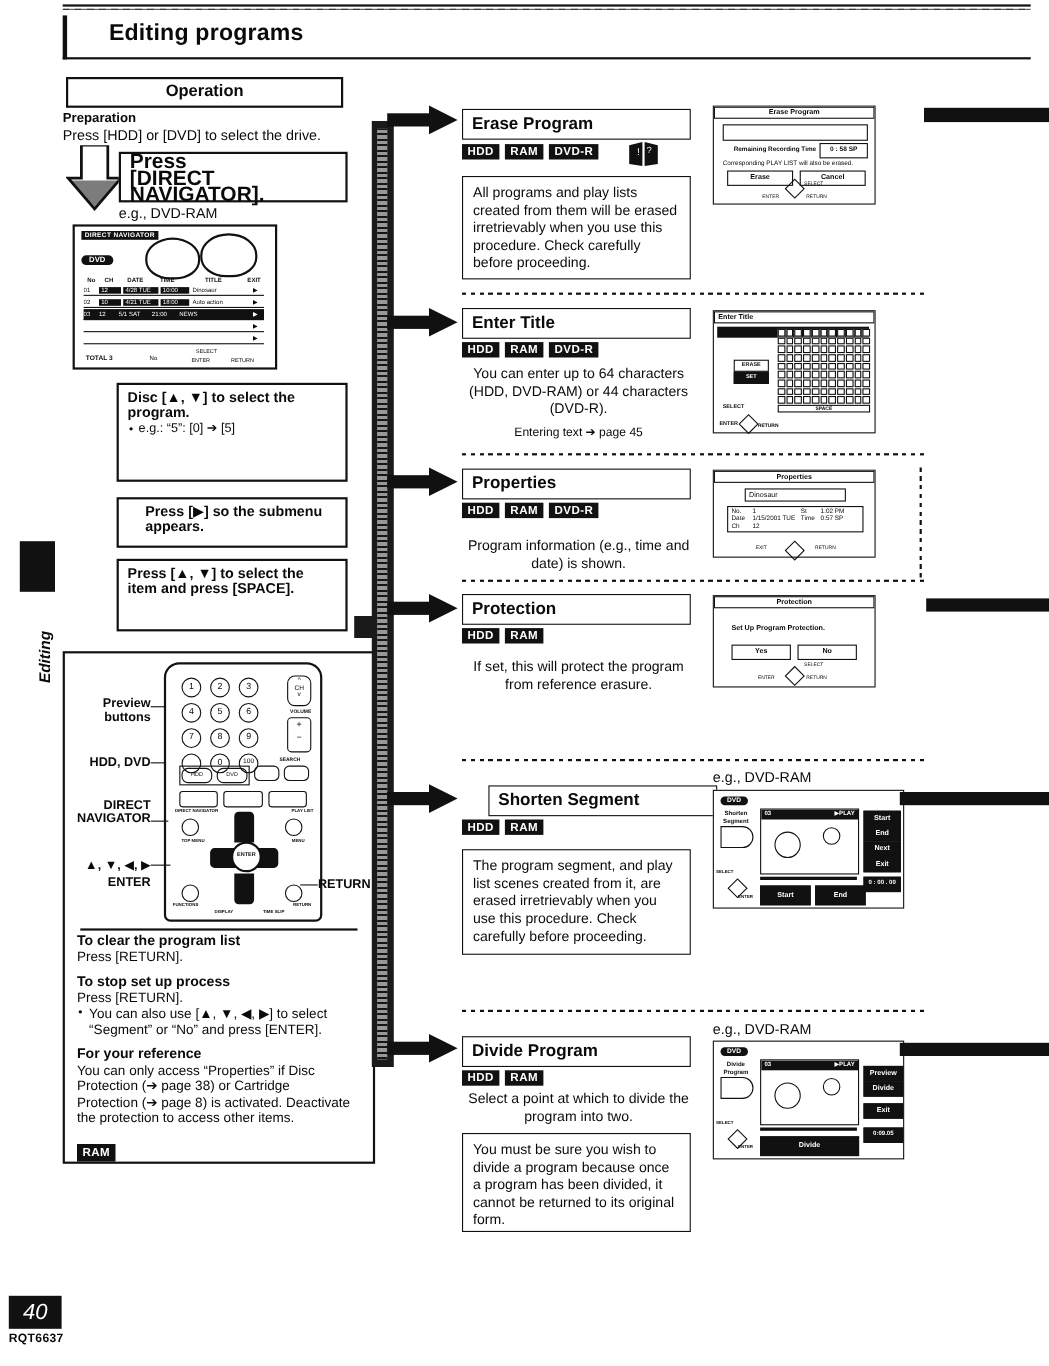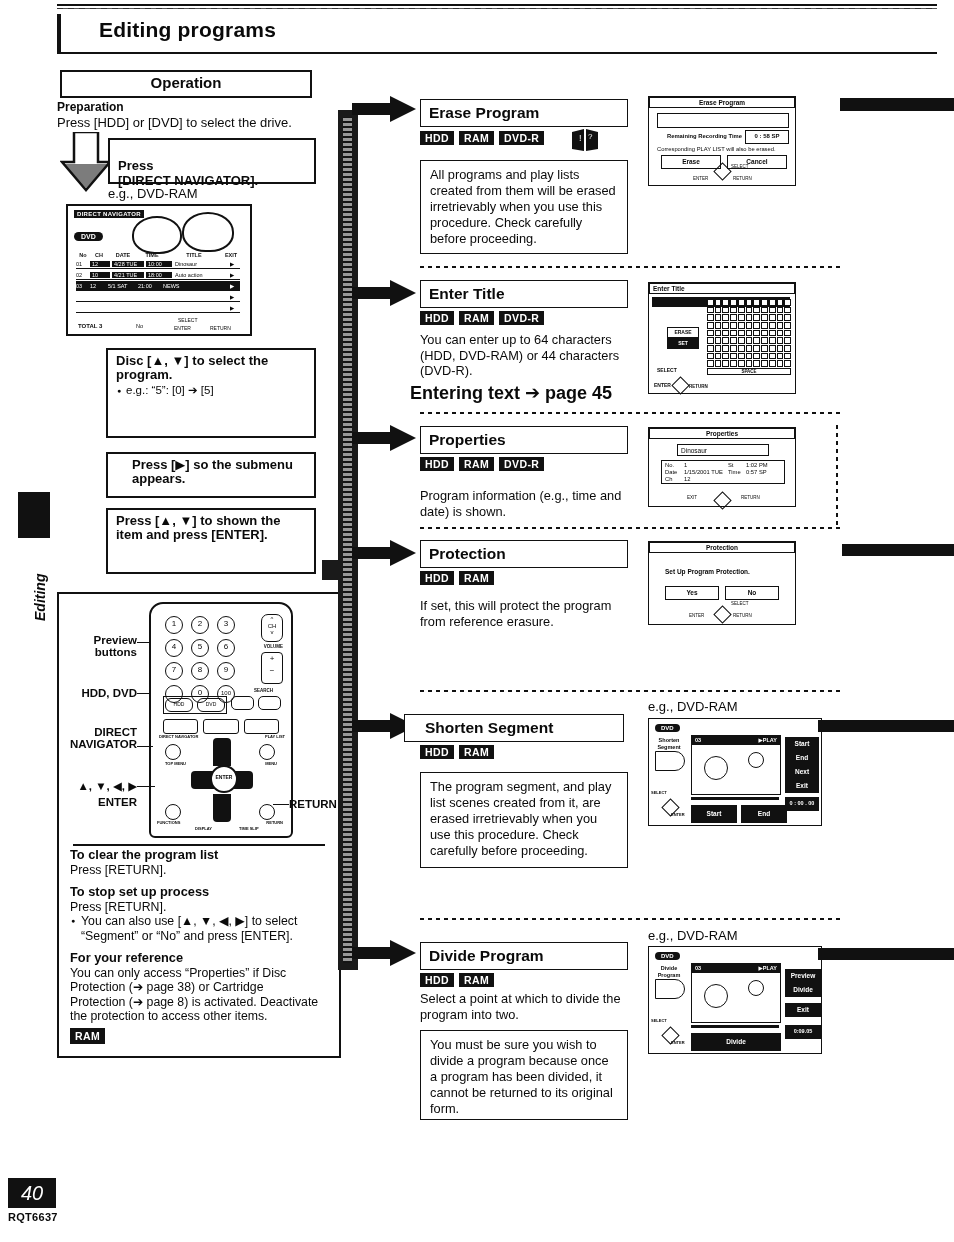--- a/index.html
+++ b/index.html
@@ -36,21 +36,21 @@
 
   
   #down-arrow{left:60px;top:132px;width:52px;height:60px;}
   .bigdown{width:100%;height:100%;}
 
   
   #press-box{left:108px;top:138px;width:208px;height:42px;}
   .shadowbox{position:relative;border:2px solid #111;background:#fff;}
   .shadowbox:before{content:"";position:absolute;left:4px;top:4px;right:-4px;bottom:-4px;
       border:1px solid #111;z-index:-1;}
-  #press-box .txt{padding:18px 8px;font-size:13px;font-weight:bold;line-height:15px;}
+  #press-box .txt{padding:0 8px;font-size:19px;font-weight:bold;line-height:15px;}
   #eg-dvdram-1{left:108px;top:186px;font-size:13px;}
 
   
   #dn-screen{left:66px;top:204px;width:178px;height:124px;border:2px solid #111;background:#fff;padding:2px;}
   .scr{position:relative;width:100%;height:100%;background:#fff;overflow:hidden;}
   .dn-tag{position:absolute;left:4px;top:2px;background:#111;color:#fff;font-size:6px;
       padding:1px 3px;letter-spacing:.3px;font-weight:bold;}
   .dn-dvd{position:absolute;left:4px;top:24px;background:#111;color:#fff;font-size:7px;
       padding:1px 7px;border-radius:7px;font-weight:bold;}
   .dn-face{position:absolute;border:2px solid #111;border-radius:50% 50% 45% 45%;background:#fff;}
@@ -129,21 +129,21 @@
   #spine-stub{left:322px;top:560px;width:20px;height:20px;background:#1a1a1a;}
   .flowarrow{position:absolute;height:26px;}
   .flowarrow .shaft{position:absolute;left:0;top:7px;height:12px;background:#111;}
   .flowarrow .head{position:absolute;top:0;width:0;height:0;
       border-top:13px solid transparent;border-bottom:13px solid transparent;border-left:26px solid #111;}
 
   
   .secttitle{position:absolute;border:1.5px solid #111;background:#fff;height:26px;}
   .secttitle span{display:block;padding:2px 8px;font-size:15.5px;font-weight:bold;line-height:21px;}
   .tags{position:absolute;display:flex;gap:5px;}
-  .body{position:absolute;font-size:12.8px;line-height:15.5px;}
+  .body{position:absolute;font-size:12.8px;line-height:15.5px;text-align:center;}
   .notebox{position:absolute;border:1.5px solid #111;background:#fff;}
   .notebox p{margin:0;padding:6px 9px;font-size:12.8px;line-height:16px;}
   .dotrule{position:absolute;height:2px;
       background-image:repeating-linear-gradient(90deg,#111 0 4px,transparent 4px 8px);}
   .egcap{position:absolute;font-size:13px;}
 
   
   #caution{left:570px;top:126px;width:30px;height:28px;}
 
   
@@ -275,21 +275,21 @@
     </ul>
   </div>
 </div>
 <div class="stepbox" id="step2">
   <div class="inner" style="padding-left:24px;">
     <b>Press [▶] so the submenu appears.</b>
   </div>
 </div>
 <div class="stepbox" id="step3">
   <div class="inner">
-    <b>Press [▲, ▼] to shown the item and press [ENTER].</b>
+    <b>Press [▲, ▼] to select the item and press [SPACE].</b>
   </div>
 </div>
 
 <div class="abs" id="remote-wrap">
   <div id="remote-body">
     <div class="numgrid">
       <div class="numrow">
         <div class="numbtn">1</div>
         <div class="numbtn">2</div>
         <div class="numbtn">3</div>
@@ -382,21 +382,21 @@
 
 <div class="abs" id="notes">
   <h4>To clear the program list</h4>
   <p>Press [RETURN].</p>
   <h4>To stop set up process</h4>
   <p style="margin-bottom:0">Press [RETURN].</p>
   <ul>
       <li>You can also use [▲, ▼, ◀, ▶] to select “Segment” or “No” and press [ENTER].</li>
     </ul>
   <h4>For your reference</h4>
-  <p style="margin-bottom:4px">You can only access “Properties” if Disc Protection (➔ page 38) or Cartridge Protection (➔ page 8) is activated. Deactivate the protection to access other items.</p>
+  <p style="margin-bottom:16px">You can only access “Properties” if Disc Protection (➔ page 38) or Cartridge Protection (➔ page 8) is activated. Deactivate the protection to access other items.</p>
   <span class="tagbox">RAM</span>
 </div>
 
 <div class="abs" id="spine"></div>
 <div class="abs" id="spine-in"></div>
 <div class="abs" id="spine-stub"></div>
 
 <div class="flowarrow abs" style="left:352px;top:96px;width:64px;">
   <div class="shaft" style="width:40px"></div>
     <div class="head" style="left:38px"></div>
@@ -462,21 +462,21 @@
 
 <div class="secttitle" style="left:420px;top:280px;width:206px;">
   <span>Enter Title</span>
 </div>
 <div class="tags" style="left:420px;top:311px;">
   <span class="tagbox">HDD</span>
   <span class="tagbox">RAM</span>
   <span class="tagbox">DVD-R</span>
 </div>
 <div class="body" style="left:420px;top:332px;width:212px;">You can enter up to 64 characters (HDD, DVD-RAM) or 44 characters (DVD-R).</div>
-<div class="body" style="left:410px;top:386px;width:212px;font-weight:bold;font-size:18px;">Entering text ➔ page 45</div>
+<div class="body" style="left:420px;top:386px;width:212px;font-weight:normal;font-size:11px;">Entering text ➔ page 45</div>
 <div class="dotrule abs" style="left:420px;top:412px;width:420px;"></div>
 
 <div class="mock" style="left:648px;top:282px;width:146px;height:110px;">
   <div class="cap" style="text-align:left;padding-left:3px;">Enter Title</div>
   <div class="mbar" style="left:3px;top:14px;width:138px;height:10px;"></div>
   <div class="mbtn" style="left:18px;top:44px;width:30px;height:9px;font-size:5px;line-height:8px;">ERASE</div>
   <div class="mbtn dark" style="left:18px;top:55px;width:30px;height:9px;font-size:5px;line-height:8px;">SET</div>
   <div class="kbd" style="left:58px;top:16px;width:84px;height:76px;grid-template-columns:repeat(11,1fr);grid-template-rows:repeat(10,1fr);">
     <div></div>
       <div></div>
@@ -639,21 +639,21 @@
   <div class="mbtn" style="left:76px;top:44px;width:52px;">No</div>
   <div class="mnav" style="left:56px;top:58px;">
       <div class="d"></div>
     </div>
   <div class="mtxt" style="left:82px;top:58px;font-size:4.5px;">SELECT</div>
   <div class="mtxt" style="left:40px;top:70px;font-size:4.5px;">ENTER</div>
   <div class="mtxt" style="left:84px;top:70px;font-size:4.5px;">RETURN</div>
 </div>
 <div class="rightblack abs" style="left:842px;top:544px;width:112px;height:12px;"></div>
 
-<div class="secttitle" style="left:404px;top:714px;width:206px;padding-left:12px;">
+<div class="secttitle" style="left:444px;top:714px;width:206px;">
   <span>Shorten Segment</span>
 </div>
 <div class="tags" style="left:420px;top:745px;">
   <span class="tagbox">HDD</span>
   <span class="tagbox">RAM</span>
 </div>
 <div class="notebox" style="left:420px;top:772px;width:206px;height:94px;">
   <p>The program segment, and play list scenes created from it, are erased irretrievably when you use this procedure. Check carefully before proceeding.</p>
 </div>
 <div class="dotrule abs" style="left:420px;top:918px;width:420px;"></div>

